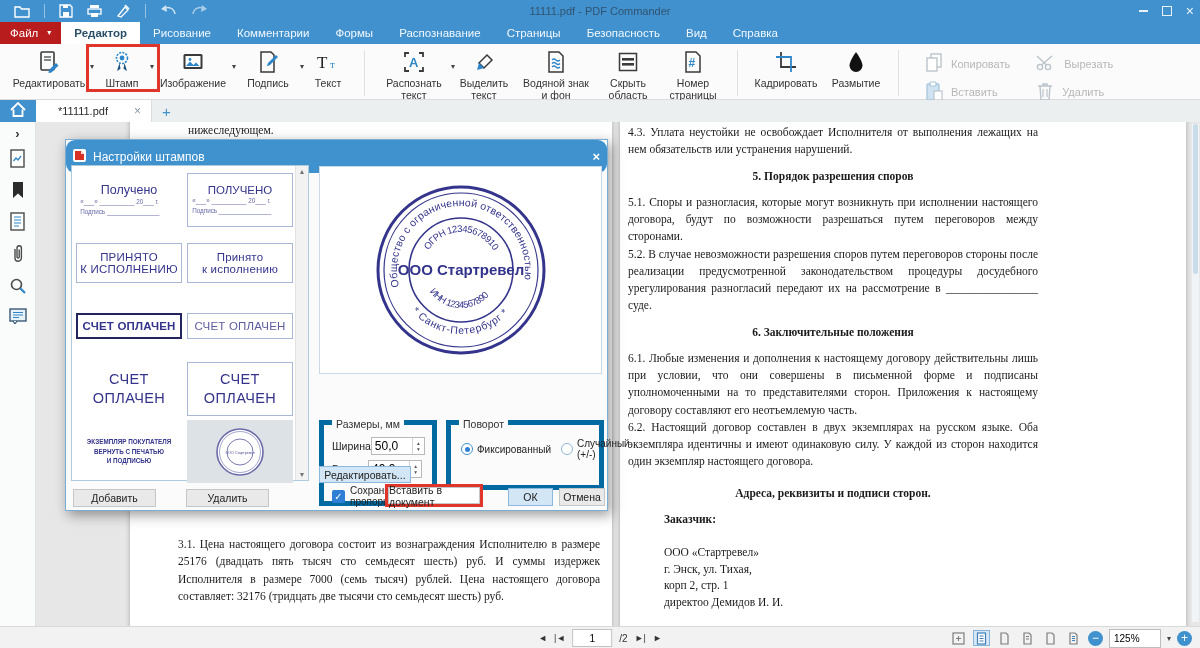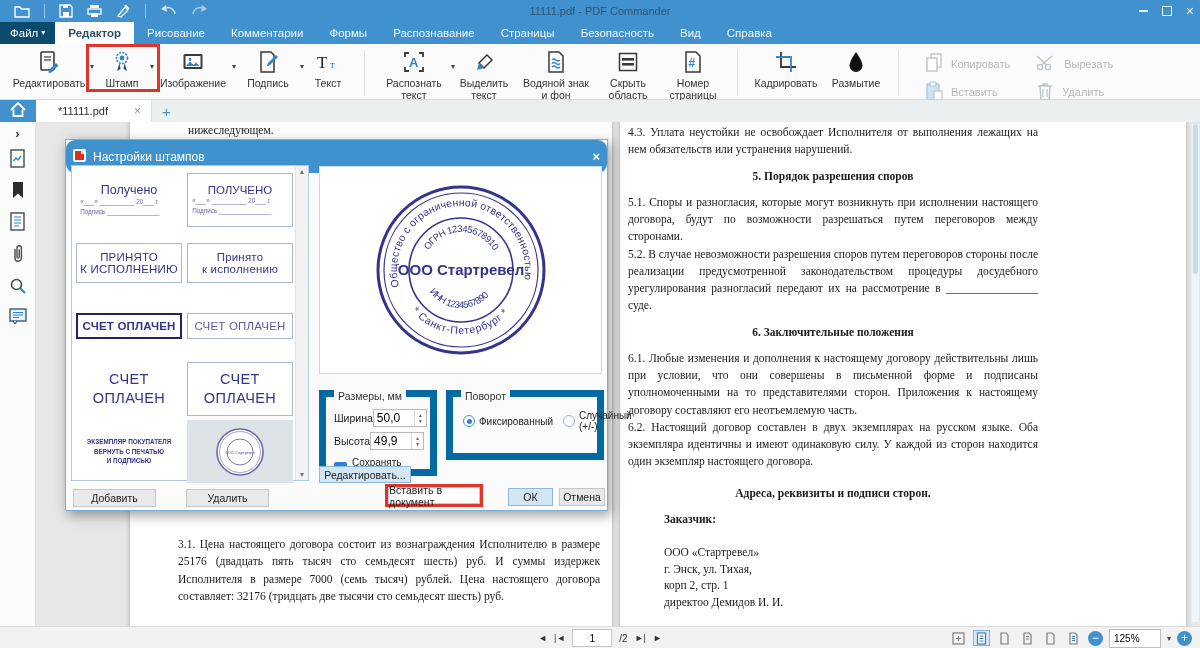--- a/index.html
+++ b/index.html
@@ -12,21 +12,21 @@
   .tb-icons svg{display:block;}
   .tb-sep{width:1px;height:14px;background:rgba(255,255,255,.45);}
   #win-title{position:absolute;left:50%;top:0;transform:translateX(-50%);line-height:22px;
              font-size:11px;color:rgba(35,30,28,.55);}
   #win-controls{position:absolute;right:6px;top:0;height:22px;display:flex;align-items:center;gap:14px;
                 color:#eaf3fa;font-size:11px;}
   .win-min{width:9px;height:2px;background:#eaf3fa;display:inline-block;}
   .win-max{width:8px;height:8px;border:1.5px solid #eaf3fa;display:inline-block;}
   
   #menubar{position:absolute;left:0;top:22px;width:1200px;height:22px;background:#4191ce;display:flex;align-items:stretch;font-size:11.5px;}
-  #file-btn{background:#0c4a6e;color:#fff;display:flex;align-items:center;padding:0 10px;gap:3px;}
+  #file-btn{background:#b91c1c;color:#fff;display:flex;align-items:center;padding:0 10px;gap:9px;}
   .mtab{display:flex;align-items:center;padding:0 13px;color:#f2f8fc;}
   .mtab.active{background:#fff;color:#2a4f68;font-weight:bold;}
   .caret{font-size:8px;line-height:1;}
   
   #toolbar{position:absolute;left:0;top:44px;width:1200px;height:56px;background:#fbfbfb;border-bottom:1px solid #dcdcdc;
            display:flex;align-items:flex-start;padding:4px 0 0 6px;box-sizing:border-box;}
   .tbtn{position:relative;display:flex;flex-direction:column;align-items:center;padding:0 5px;margin:0 1px;}
   .tbtn .ic{height:28px;display:flex;align-items:center;justify-content:center;}
   .tbtn .lbl{font-size:10.5px;color:#333;text-align:center;line-height:1.12;margin-top:2px;white-space:pre-line;}
   .tbtn .dcaret{position:absolute;right:-3px;top:14px;font-size:8px;color:#444;}
@@ -74,21 +74,21 @@
   .scell.bordered{border:1px solid #a9b6d6;}
   .scell.sel-bold{border:2px solid #23235f;font-weight:bold;}
   .st-title{font-size:12.5px;}
   .st-sub{font-size:6.3px;color:#6868a8;width:92%;text-align:left;line-height:1.5;}
   .st-one{font-size:11.5px;letter-spacing:.2px;}
   .st-two{font-size:14.5px;line-height:1.25;letter-spacing:.4px;}
   .st-tiny{font-size:6.3px;font-weight:bold;line-height:1.5;}
   .scell.seal-sel{background:#dde2e7;height:63px;}
   #preview-panel{position:absolute;left:253px;top:4px;width:283px;height:208px;background:#fff;border:1px solid #c9d9e6;
                  display:flex;align-items:center;justify-content:center;box-sizing:border-box;}
-  .group{position:absolute;border:7px solid #0369a1;background:#fbfbfb;box-sizing:border-box;}
+  .group{position:absolute;border:5px solid #0369a1;background:#fbfbfb;box-sizing:border-box;margin-top:30px;}
   .legend{position:absolute;top:-7px;left:8px;background:#fbfbfb;padding:0 4px;font-size:10.5px;color:#333;}
   .frow{display:flex;align-items:center;font-size:10.5px;color:#222;}
   .spinbox{display:flex;align-items:stretch;border:1px solid #b9b9b9;background:#fff;height:16px;}
   .spinbox input{border:0;width:34px;font-size:12px;padding:0 3px;font-family:"Liberation Sans",sans-serif;outline:none;}
   .spin{display:flex;flex-direction:column;justify-content:center;border-left:1px solid #d5d5d5;width:11px;align-items:center;
         font-size:5.5px;color:#555;line-height:1.1;}
   .chk{width:13px;height:13px;background:#2f7fd6;border-radius:2px;color:#fff;font-size:10px;line-height:13px;text-align:center;flex:none;}
   .radio{width:12px;height:12px;border-radius:50%;border:1px solid #8fb6d8;background:#fff;position:relative;flex:none;box-sizing:border-box;}
   .radio.on{border-color:#3f92ce;}
   .radio.on::after{content:"";position:absolute;left:2.5px;top:2.5px;width:5px;height:5px;border-radius:50%;background:#2f7fd6;}

